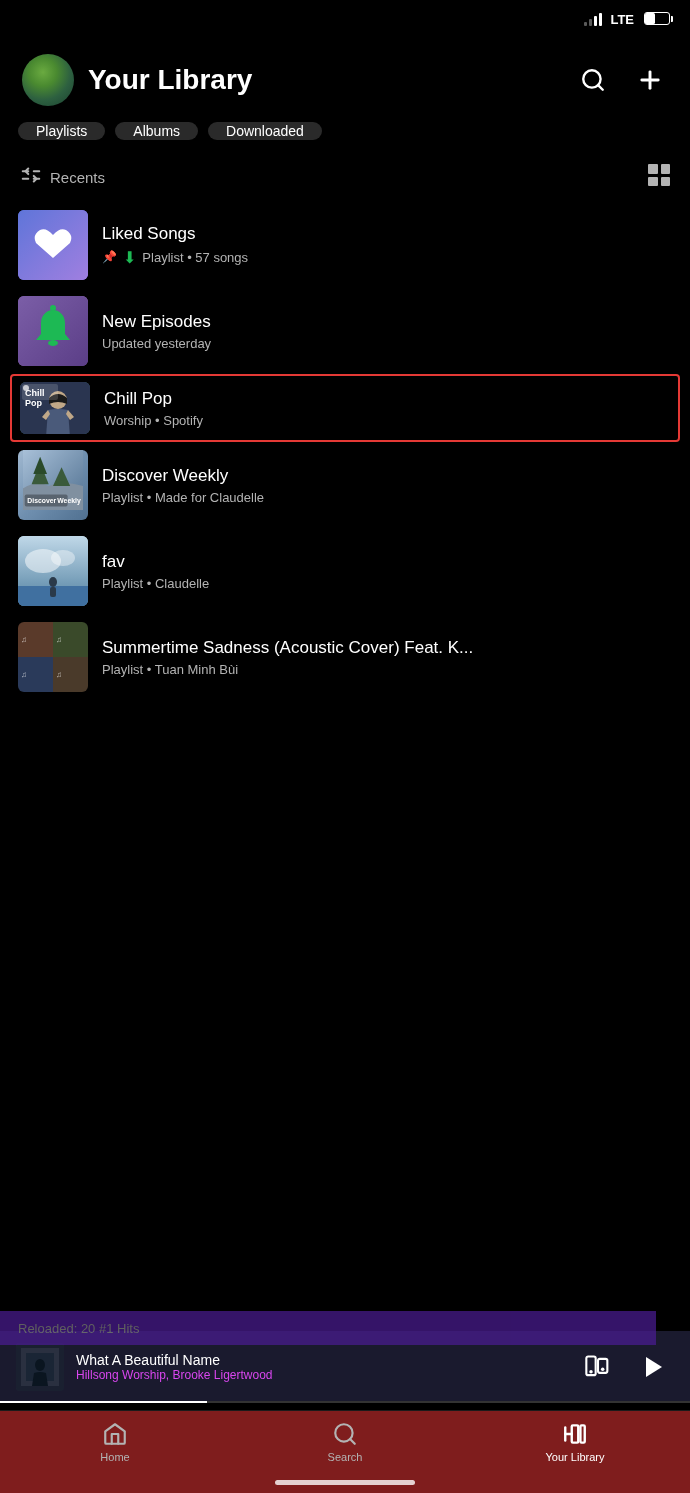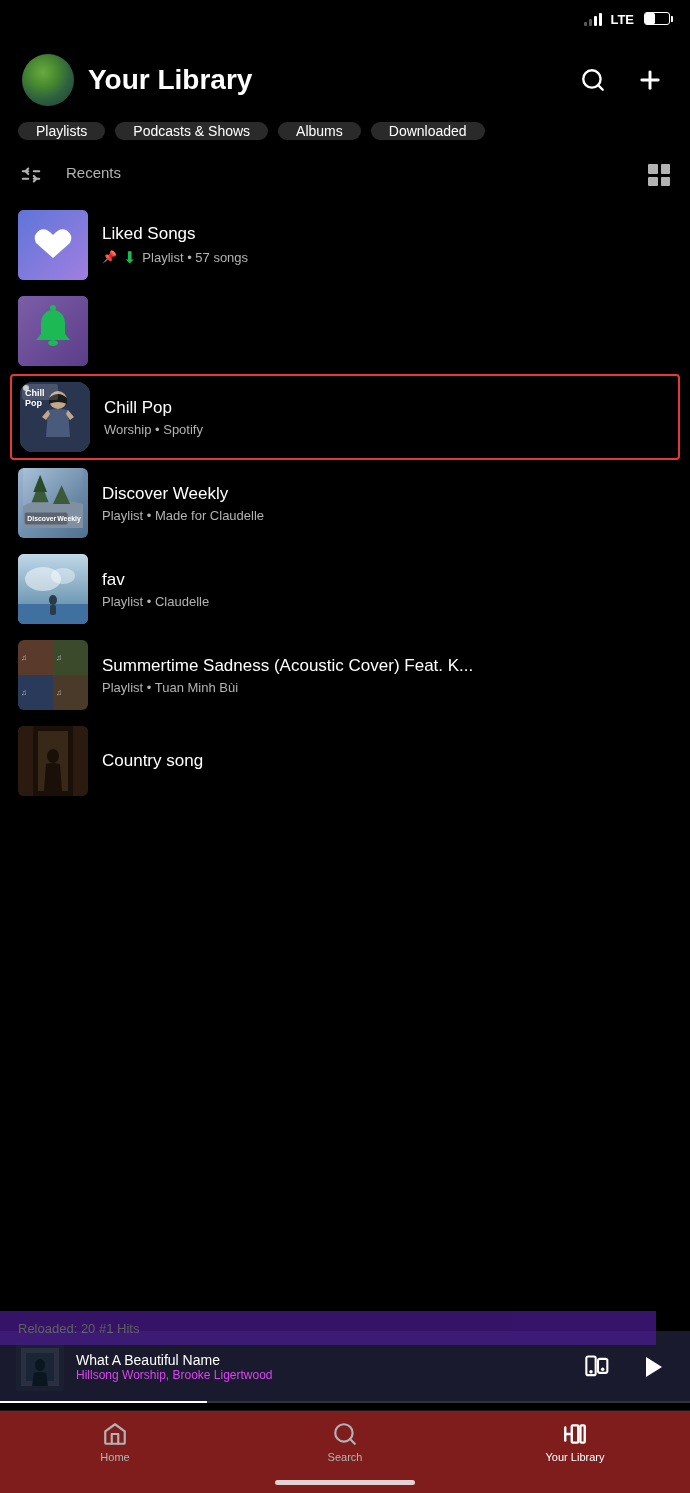--- a/index.html
+++ b/index.html
@@ -134,22 +134,22 @@
 
     
     .sort-row {
       display: flex;
       align-items: center;
       justify-content: space-between;
       padding: 4px 20px 16px;
     }
     .sort-left {
       display: flex;
-      align-items: flex-start;
-      gap: 24px;
+      align-items: flex-end;
+      gap: 8px;
       color: #b3b3b3;
       font-size: 15px;
     }
 
     
     .library-list {
       padding: 0 18px;
     }
     .library-item {
       display: flex;
@@ -218,22 +218,22 @@
       border-radius: 6px;
       background: linear-gradient(135deg, #7b5ea7 0%, #9b6dbf 50%, #6b4d8f 100%);
       display: flex;
       align-items: center;
       justify-content: center;
     }
 
     
     .chill-pop-thumb {
       width: 70px;
-      height: 70px;
-      border-radius: 13px;
+      height: 52px;
+      border-radius: 6px;
       background: #14532d;
       overflow: hidden;
       position: relative;
     }
 
     
     .discover-weekly-thumb {
       width: 70px;
       height: 70px;
       border-radius: 6px;
@@ -417,21 +417,20 @@
       <svg width="28" height="28" viewBox="0 0 24 24" fill="none" stroke="white" stroke-width="2.5" stroke-linecap="round">
         <line x1="12" y1="5" x2="12" y2="19"></line>
         <line x1="5" y1="12" x2="19" y2="12"></line>
       </svg>
     </button>
   </div>
 </div>
 
 <div class="filter-pills">
   <button class="pill">Playlists</button>
-  <button class="pill">Podcasts &amp; Shows</button>
   <button class="pill">Albums</button>
   <button class="pill">Downloaded</button>
 </div>
 
 <div class="sort-row">
   <div class="sort-left">
     <svg width="22" height="22" viewBox="0 0 24 24" fill="none" stroke="#b3b3b3" stroke-width="2.2" stroke-linecap="round">
       <line x1="3" y1="8" x2="9" y2="8"></line>
       <line x1="15" y1="8" x2="21" y2="8"></line>
       <line x1="3" y1="16" x2="9" y2="16"></line>
@@ -483,20 +482,26 @@
             <stop offset="100%" style="stop-color:#5b3e87"></stop>
           </linearGradient>
         </defs>
         <rect width="70" height="70" fill="url(#lgEp)"></rect>
 
         <path d="M35 14 C28 14 23 20 23 27 L23 38 L18 44 L52 44 L47 38 L47 27 C47 20 42 14 35 14 Z" fill="#1DB954"></path>
         <ellipse cx="35" cy="47" rx="5" ry="3" fill="#1DB954"></ellipse>
         <circle cx="35" cy="12" r="3" fill="#1DB954"></circle>
       </svg>
     </div>
+    <div class="item-info">
+      <div class="item-title">New Episodes</div>
+      <div class="item-subtitle">
+        <span class="item-subtitle-text">Updated yesterday</span>
+      </div>
+    </div>
   </div>
 
   <div class="library-item highlighted">
     <div class="chill-pop-thumb item-thumb">
       <svg width="70" height="70" viewBox="0 0 70 70">
         <rect width="70" height="70" fill="#3a4a6b"></rect>
 
         <rect x="0" y="0" width="70" height="70" fill="#2a3550"></rect>
         <circle cx="38" cy="18" r="9" fill="#c0a888"></circle>
 
@@ -597,36 +602,20 @@
       </svg>
     </div>
     <div class="item-info">
       <div class="item-title">Summertime Sadness (Acoustic Cover) Feat. K...</div>
       <div class="item-subtitle">
         <span class="item-subtitle-text">Playlist • Tuan Minh Bùi</span>
       </div>
     </div>
   </div>
 
-  <div class="library-item">
-    <div class="country-song-thumb item-thumb">
-      <svg width="70" height="70" viewBox="0 0 70 70">
-        <rect width="70" height="70" fill="#2a1a10"></rect>
-
-        <rect x="15" y="0" width="40" height="70" fill="#1a1008"></rect>
-        <rect x="20" y="5" width="30" height="60" fill="#382818"></rect>
-
-        <ellipse cx="35" cy="30" rx="6" ry="7" fill="#1a1008"></ellipse>
-        <path d="M28 38 Q35 36 42 38 L44 65 L26 65 Z" fill="#1a1008"></path>
-      </svg>
-    </div>
-    <div class="item-info">
-      <div class="item-title">Country song</div>
-    </div>
-  </div>
 
 </div>
 
 <div class="now-playing-bar">
   <div class="now-playing-thumb">
     <svg width="48" height="48" viewBox="0 0 48 48">
       <rect width="48" height="48" fill="#1a2030"></rect>
 
       <rect x="5" y="5" width="38" height="38" fill="#2a3040"></rect>
       <rect x="10" y="10" width="28" height="28" fill="#1a2535"></rect>

